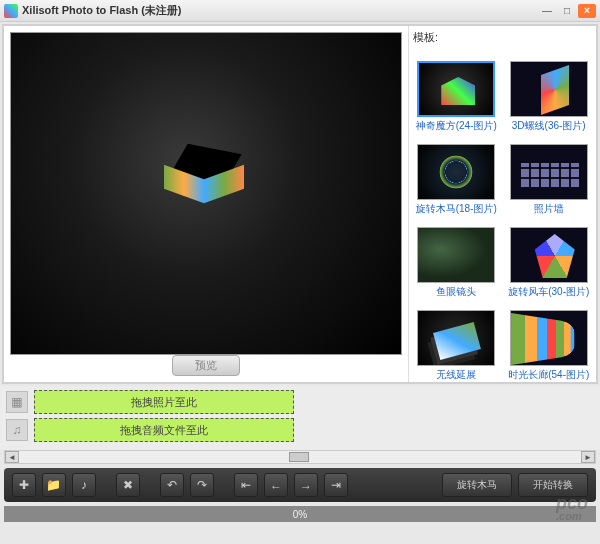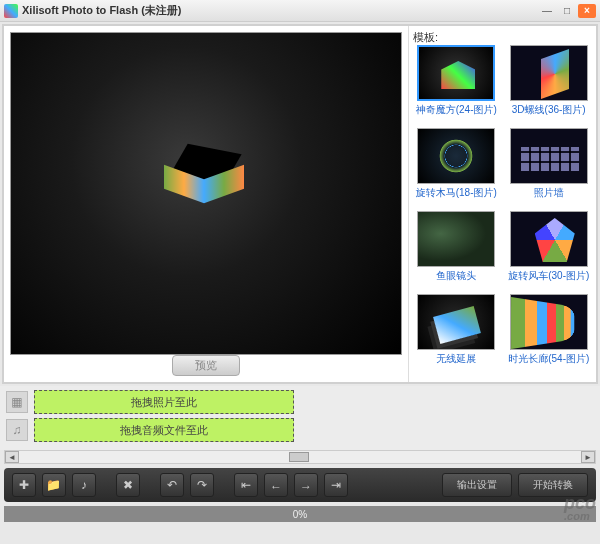--- a/index.html
+++ b/index.html
@@ -14,21 +14,21 @@
 .wb-close { background: #ff7733; color: #fff; font-weight: bold; border-radius: 2px; }
 .main { display: flex; height: 360px; background: #fff; border: 2px solid #d0d0d0; margin: 2px; }
 .preview-panel { flex: 1; background: #fff; padding: 6px; display: flex; flex-direction: column; }
 .preview { flex: 1; background: radial-gradient(circle at 45% 40%, #3a3a3a 0%, #1a1a1a 40%, #000 100%); border: 1px solid #999; position: relative; display: flex; align-items: center; justify-content: center; }
 .cube { width: 80px; height: 50px; position: relative; transform: translateY(-15px); }
 .cube-top { position: absolute; width: 60px; height: 30px; background: #000; transform: skewX(-30deg) skewY(10deg); left: 10px; top: -5px; }
 .cube-side1 { position: absolute; width: 40px; height: 24px; background: linear-gradient(90deg,#7a4,#fa4,#4af); left: -2px; top: 18px; transform: skewY(20deg); }
 .cube-side2 { position: absolute; width: 40px; height: 24px; background: linear-gradient(90deg,#4af,#7a4,#f84); left: 38px; top: 18px; transform: skewY(-20deg); }
 .preview-btn { align-self: center; margin-top: 0; padding: 2px 22px; background: linear-gradient(#eee,#ccc); border: 1px solid #aaa; border-radius: 4px; color: #888; font-size: 11px; }
 .templates-panel { width: 188px; background: #fff; border-left: 1px solid #ddd; padding: 4px; overflow: hidden; }
-.templates-header { font-size: 11px; color: #333; margin-bottom: 0; }
+.templates-header { font-size: 11px; color: #333; margin-bottom: 16px; }
 .templates-grid { display: grid; grid-template-columns: 1fr 1fr; gap: 6px; height: 326px; overflow-y: auto; }
 .template-item { display: flex; flex-direction: column; align-items: center; cursor: pointer; }
 .template-thumb { width: 78px; height: 56px; border: 1px solid #aaa; background: #1a1a2a; position: relative; overflow: hidden; }
 .template-item.selected .template-thumb { border: 2px solid #3399ff; }
 .template-label { font-size: 10px; color: #2266cc; margin-top: 2px; text-align: center; white-space: nowrap; }
 .thumb-inner { position: absolute; inset: 0; }
 .t1 .thumb-inner { background: radial-gradient(circle,#333,#000); }
 .t1 .thumb-inner::after { content:""; position:absolute; left:22px; top:14px; width:34px; height:28px; background: linear-gradient(45deg,#f44,#4f4,#44f); clip-path: polygon(0 30%,50% 0,100% 30%,100% 100%,0 100%); }
 .t2 .thumb-inner { background:#0a0a1a; }
 .t2 .thumb-inner::after { content:""; position:absolute; left:30px; top:8px; width:28px; height:40px; background: conic-gradient(#4af,#7a4,#fa4,#f44,#4af); transform: skewY(-20deg); }
@@ -50,21 +50,21 @@
 .scrollbar-row { display: flex; align-items: center; height: 14px; background: #f0f0f0; border: 1px solid #ccc; margin: 0 4px; }
 .sb-arrow { width: 14px; height: 12px; background: #ddd; border: 1px solid #aaa; display: flex; align-items: center; justify-content: center; font-size: 8px; color: #555; cursor: pointer; }
 .sb-track { flex: 1; height: 12px; background: #eee; position: relative; }
 .sb-thumb { position: absolute; left: 48%; width: 20px; height: 10px; top: 1px; background: #ccc; border: 1px solid #999; }
 .toolbar-dark { height: 34px; background: linear-gradient(#444,#2a2a2a); margin: 4px; border-radius: 4px; display: flex; align-items: center; padding: 0 8px; gap: 6px; }
 .tbtn { width: 24px; height: 24px; background: linear-gradient(#555,#333); border: 1px solid #222; border-radius: 3px; display: flex; align-items: center; justify-content: center; color: #ccc; font-size: 12px; cursor: pointer; }
 .tbtn-sep { width: 8px; }
 .tbtn-wide { width: auto; padding: 0 14px; font-size: 10px; }
 .spacer { flex: 1; }
 .progress-row { height: 16px; background: #888; margin: 0 4px 4px 4px; display: flex; align-items: center; justify-content: center; color: #eee; font-size: 10px; }
-.watermark { position: absolute; right: 4px; bottom: 22px; color: rgba(100,100,100,0.55); font-size: 18px; font-weight: bold; font-style: italic; pointer-events: none; }
+.watermark { position: absolute; right: 12px; bottom: 22px; color: rgba(100,100,100,0.55); font-size: 18px; font-weight: bold; font-style: italic; pointer-events: none; }
 .watermark small { font-size: 11px; display:block; margin-top:-4px; }
 </style>
 </head>
 <body>
 
 <div class="titlebar">
   <div class="icon"></div>
   <div class="title">Xilisoft Photo to Flash (未注册)</div>
   <div class="window-btns">
     <div class="wb-min">—</div>
@@ -166,21 +166,21 @@
   <div class="tbtn" title="删除">✖</div>
   <div class="tbtn-sep"></div>
   <div class="tbtn" title="左旋">↶</div>
   <div class="tbtn" title="右旋">↷</div>
   <div class="tbtn-sep"></div>
   <div class="tbtn" title="最前">⇤</div>
   <div class="tbtn" title="上移">←</div>
   <div class="tbtn" title="下移">→</div>
   <div class="tbtn" title="最后">⇥</div>
   <div class="spacer"></div>
-  <div class="tbtn tbtn-wide">输出设置</div>
+  <div class="tbtn tbtn-wide">旋转木马</div>
   <div class="tbtn tbtn-wide">开始转换</div>
 </div>
 
 <div class="progress-row">
   <span>0%</span>
 </div>
 
 <div class="watermark">
   <span>pco</span><small>.com</small>
 </div>

